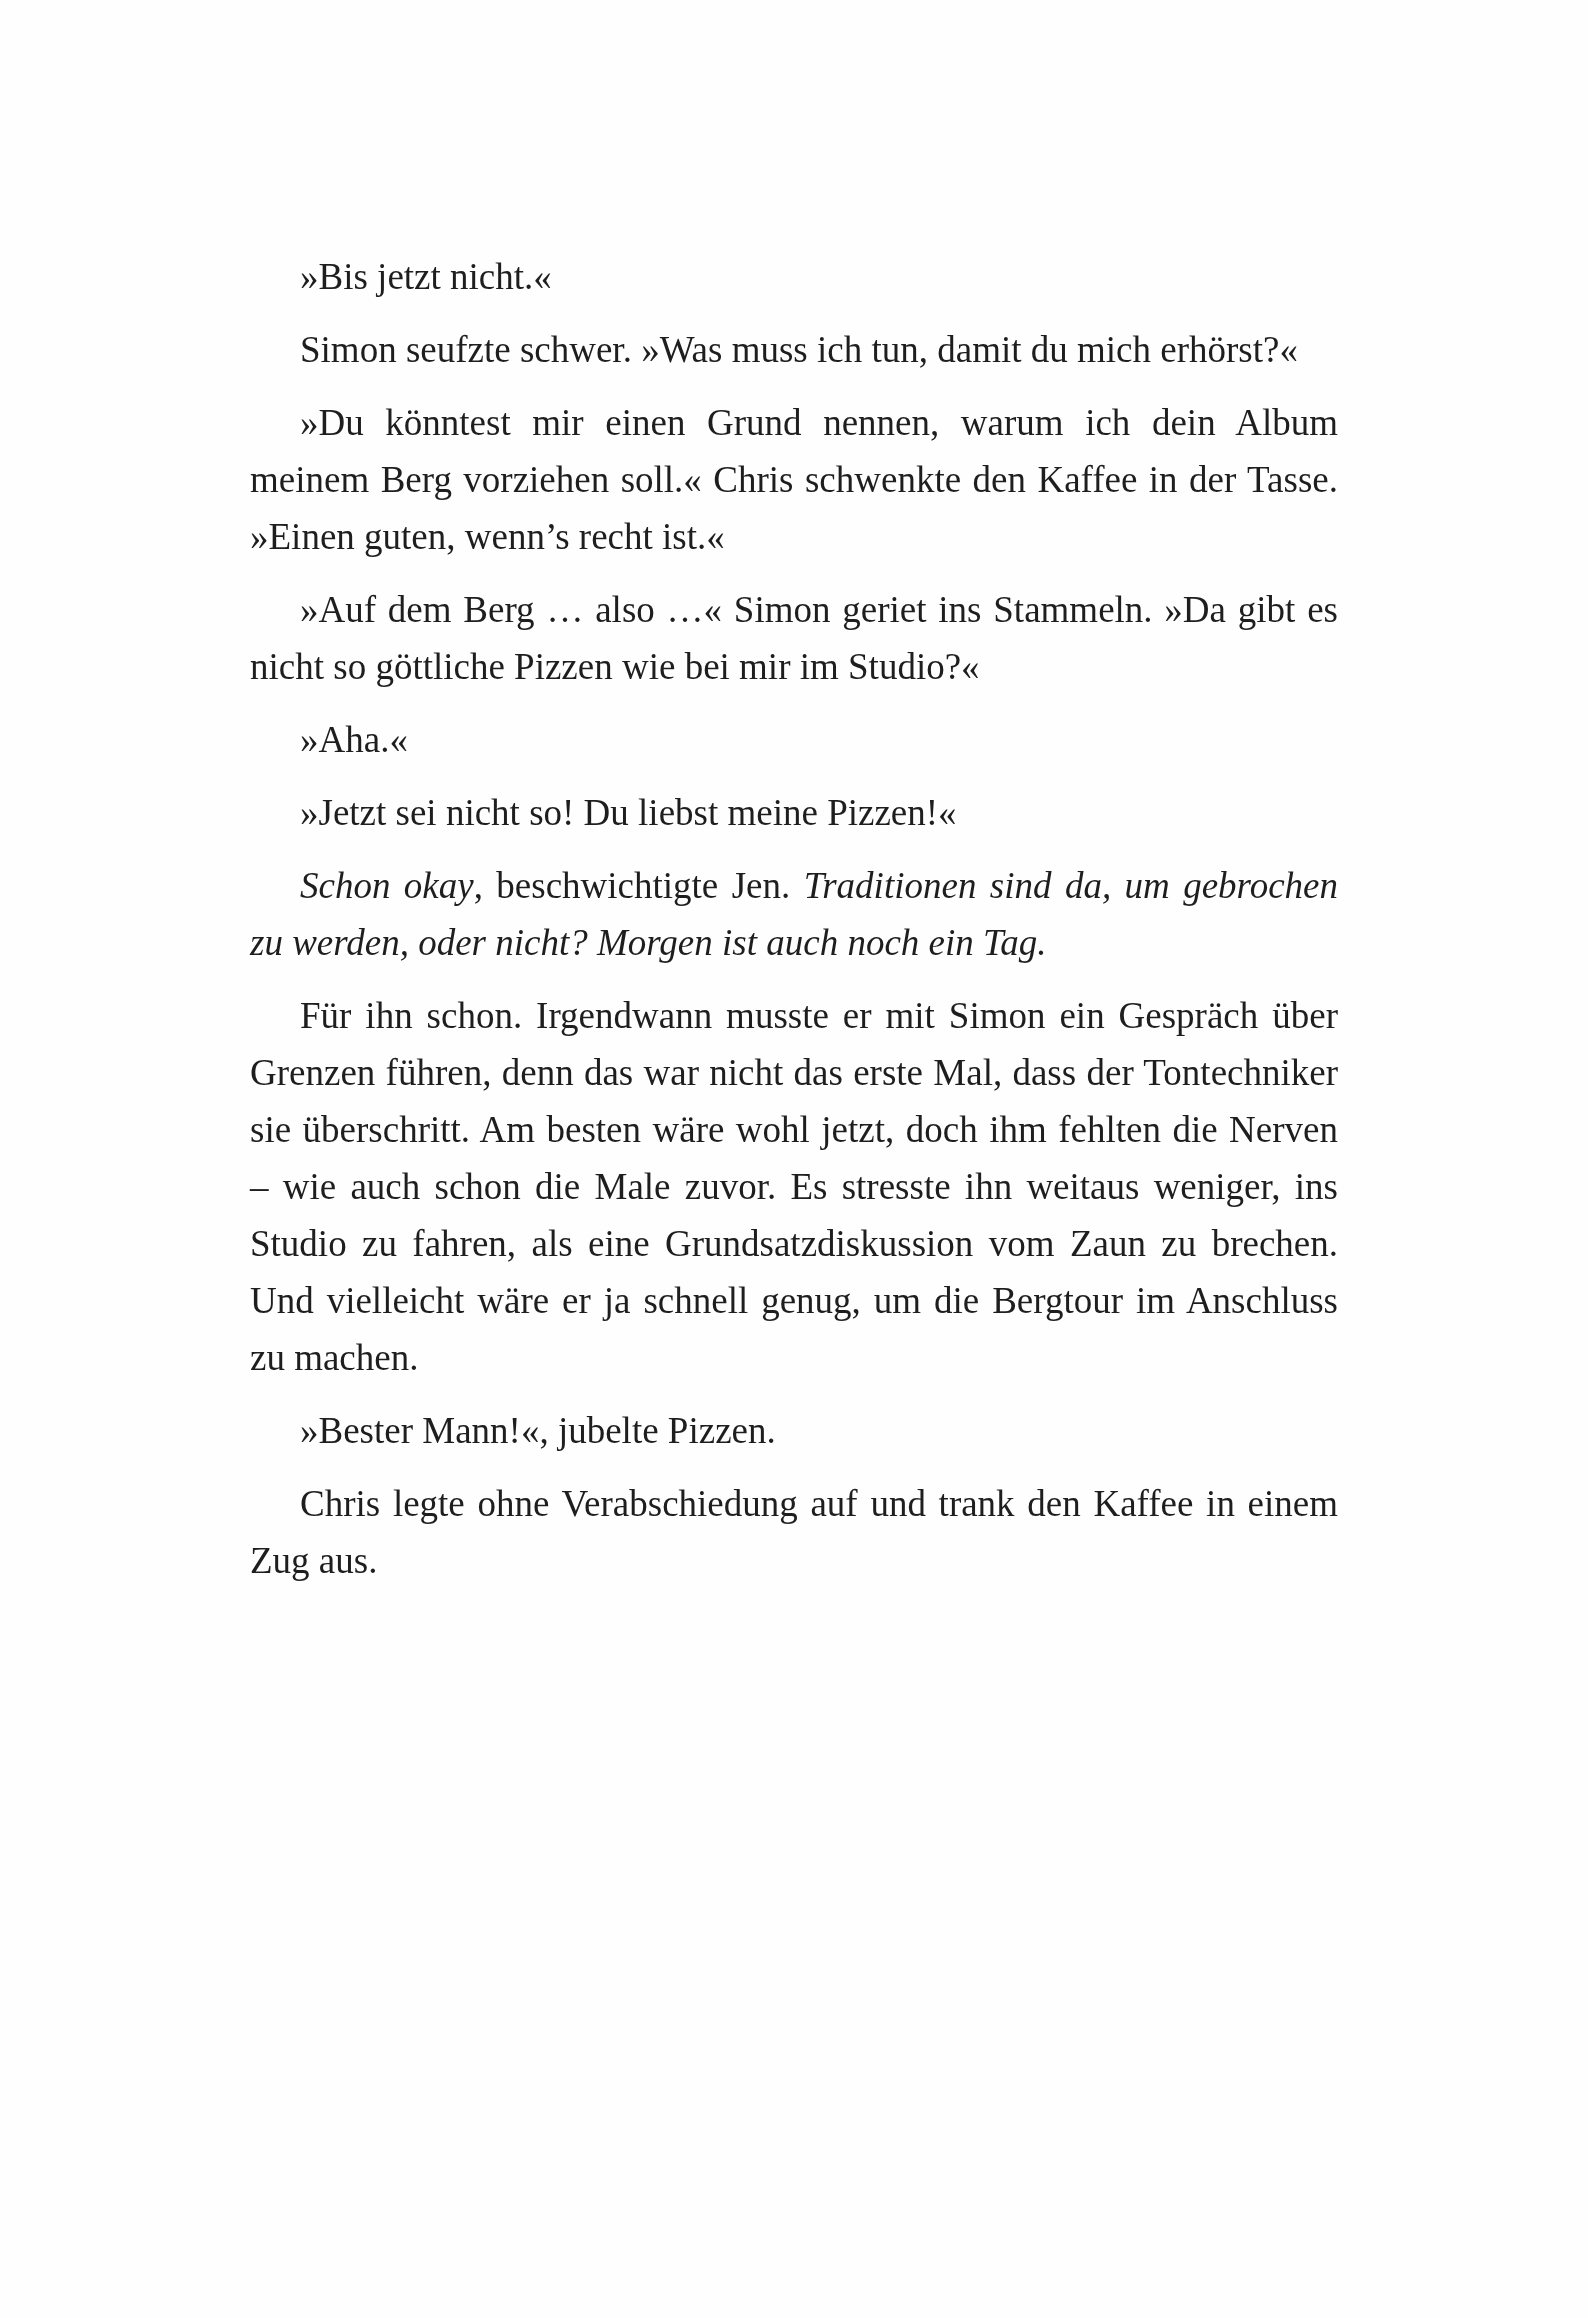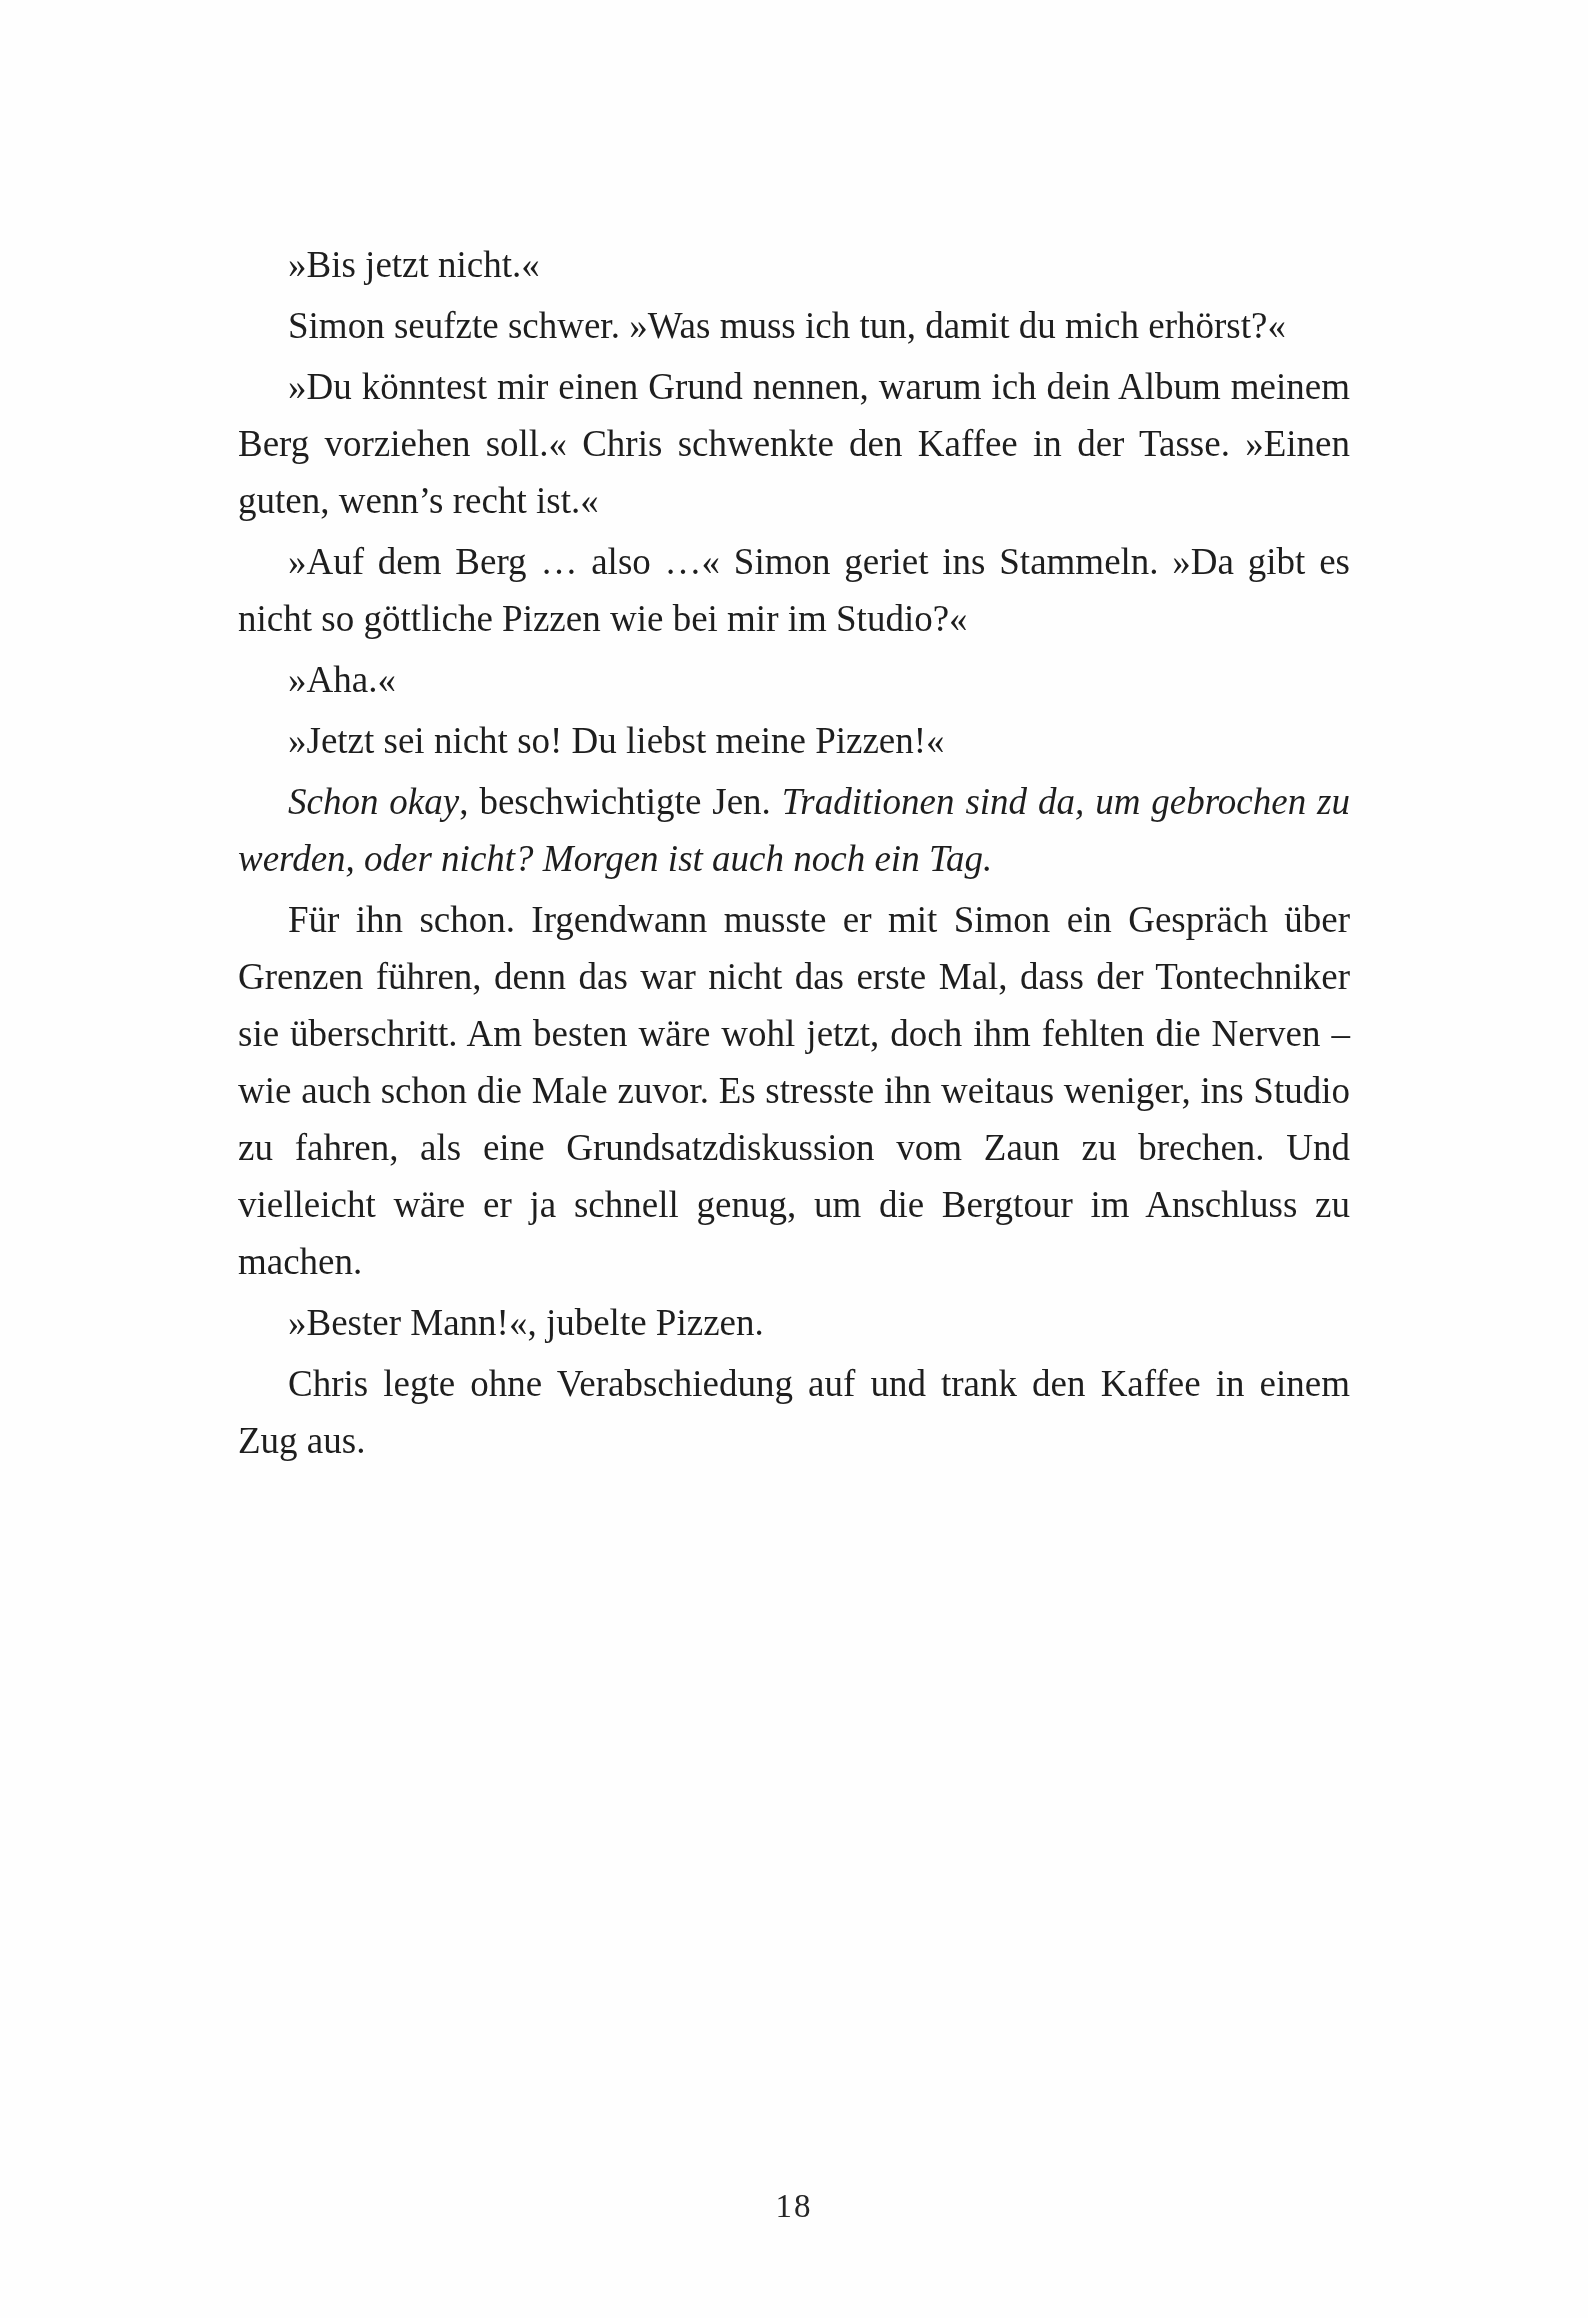--- a/index.html
+++ b/index.html
@@ -19,21 +19,21 @@
   .text-block {
     position: absolute;
     left: 234px;
     width: 1120px;
     top: 232px;
     font-size: 37px;
     line-height: 57px;
     text-align: justify;
   }
   .para {
-    margin: 4px;
+    margin: 16px;
     padding: 0;
     text-indent: 50px;
   }
   .para em {
     font-style: italic;
   }
   .page-number {
     position: absolute;
     top: 2185px;
     left: 0;
@@ -54,15 +54,14 @@
       <p class="para"><span>Simon seufzte schwer. »Was muss ich tun, damit du mich erhörst?«</span></p>
       <p class="para"><span>»Du könntest mir einen Grund nennen, warum ich dein Album meinem Berg vorziehen soll.« Chris schwenkte den Kaffee in der Tasse. »Einen guten, wenn’s recht ist.«</span></p>
       <p class="para"><span>»Auf dem Berg … also …« Simon geriet ins Stammeln. »Da gibt es nicht so göttliche Pizzen wie bei mir im Studio?«</span></p>
       <p class="para"><span>»Aha.«</span></p>
       <p class="para"><span>»Jetzt sei nicht so! Du liebst meine Pizzen!«</span></p>
       <p class="para"><em>Schon okay</em><span>, beschwichtigte Jen. </span><em>Traditionen sind da, um gebrochen zu werden, oder nicht? Morgen ist auch noch ein Tag.</em></p>
       <p class="para"><span>Für ihn schon. Irgendwann musste er mit Simon ein Gespräch über Grenzen führen, denn das war nicht das erste Mal, dass der Tontechniker sie überschritt. Am besten wäre wohl jetzt, doch ihm fehlten die Nerven – wie auch schon die Male zuvor. Es stresste ihn weitaus weniger, ins Studio zu fahren, als eine Grundsatzdiskussion vom Zaun zu brechen. Und vielleicht wäre er ja schnell genug, um die Bergtour im Anschluss zu machen.</span></p>
       <p class="para"><span>»Bester Mann!«, jubelte Pizzen.</span></p>
       <p class="para"><span>Chris legte ohne Verabschiedung auf und trank den Kaffee in einem Zug aus.</span></p>
     </div>
-  <div class="page-number">18</div>
 </div>
 
 
 </body></html>

